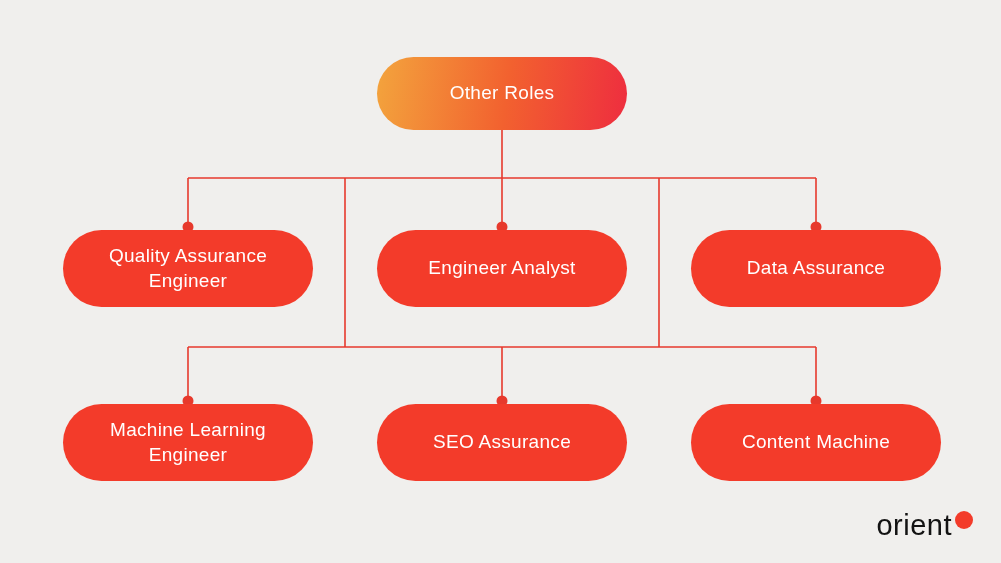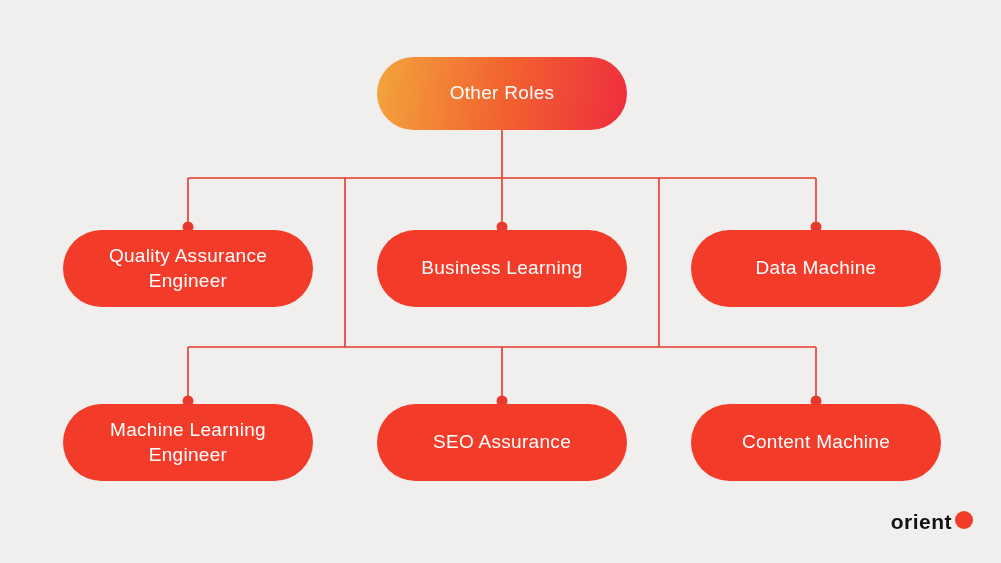--- a/index.html
+++ b/index.html
@@ -50,22 +50,22 @@
     background: linear-gradient(98deg, var(--root-gradient-start) 0%, #F2612F 52%, var(--root-gradient-end) 100%);
   }
   .logo {
     position: absolute;
     right: 28px;
     top: 510px;
     display: flex;
     align-items: flex-start;
   }
   .logo-text {
-    font-size: 21px;
-    font-weight: 700;
+    font-size: 29px;
+    font-weight: 400;
     letter-spacing: 0.5px;
     color: var(--logo-text);
     line-height: 1.1;
   }
   .logo-dot {
     width: 18px;
     height: 18px;
     border-radius: 50%;
     background: var(--logo-dot);
     margin-left: 3px;
@@ -107,24 +107,24 @@
   </svg>
 
   <div class="node root" style="left:377px; top:57px; width:250px; height:73px;">
     <span>Other Roles</span>
   </div>
 
   <div class="node" style="left:63px; top:230px; width:250px; height:77px;justify-content:center;">
     <span>Quality Assurance Engineer</span>
   </div>
   <div class="node" style="left:377px; top:230px; width:250px; height:77px;">
-    <span>Business Learning</span>
+    <span>Engineer Analyst</span>
   </div>
   <div class="node" style="left:691px; top:230px; width:250px; height:77px;">
-    <span>Data Machine</span>
+    <span>Data Assurance</span>
   </div>
 
   <div class="node" style="left:63px; top:404px; width:250px; height:77px;justify-content:flex-end;">
     <span>Machine Learning Engineer</span>
   </div>
   <div class="node" style="left:377px; top:404px; width:250px; height:77px;">
     <span>SEO Assurance</span>
   </div>
   <div class="node" style="left:691px; top:404px; width:250px; height:77px;">
     <span>Content Machine</span>

